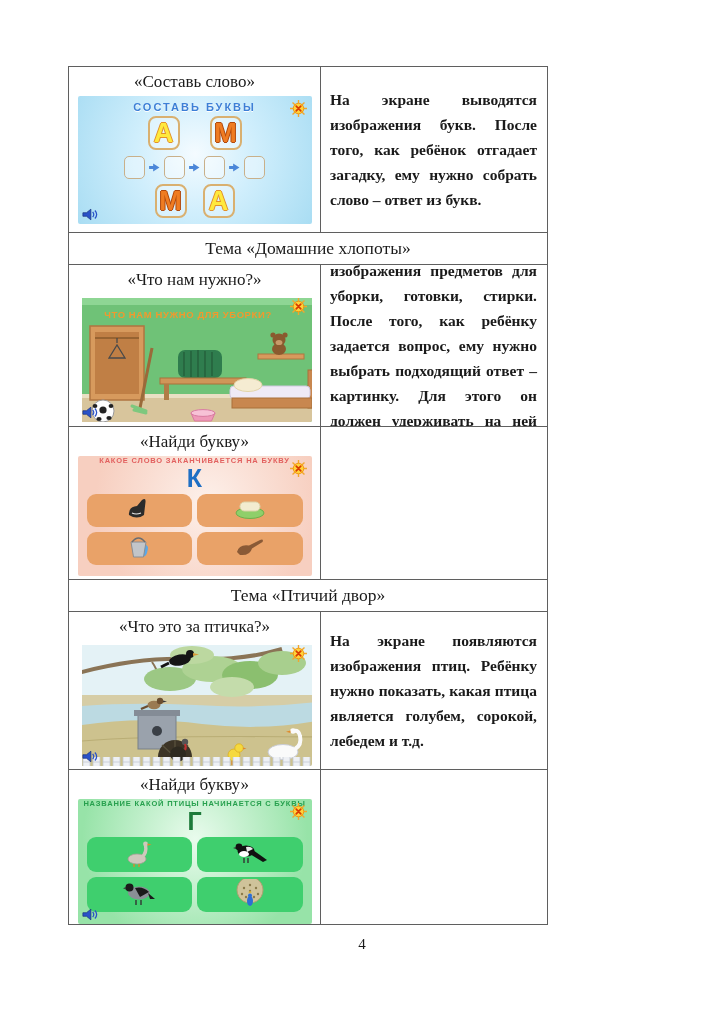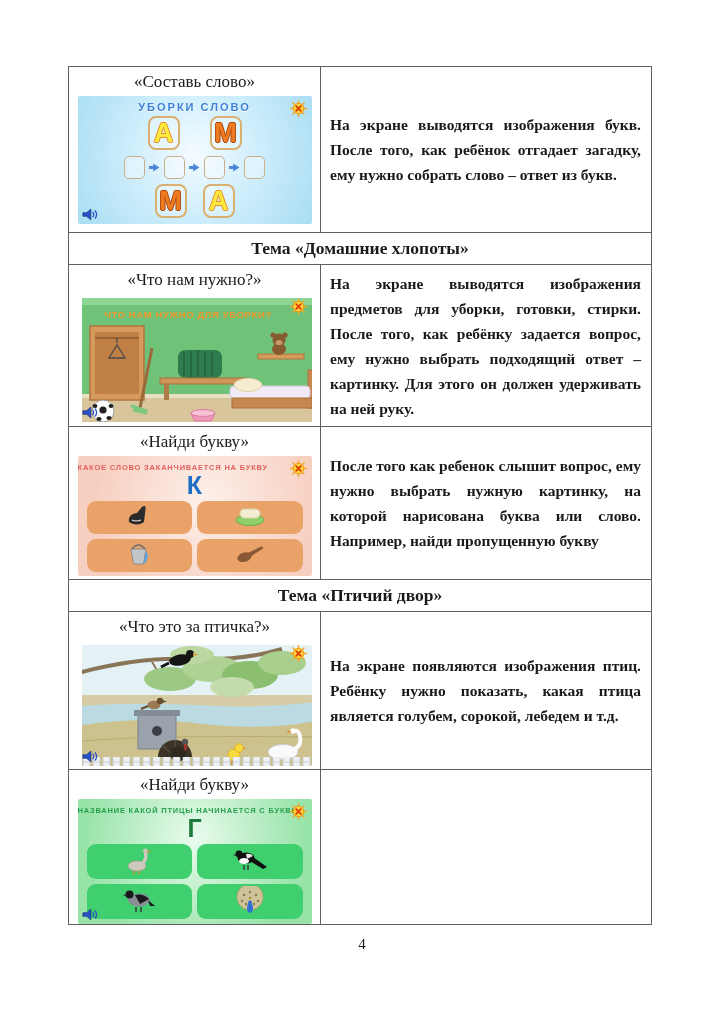--- a/index.html
+++ b/index.html
@@ -1,36 +1,36 @@
 <!DOCTYPE html>
 <html><head>
 <meta charset="utf-8">
 <style>
   * { margin:0; padding:0; box-sizing:border-box; }
   html,body { width:724px; height:1024px; background:#ffffff; overflow:hidden;
               font-family:"Liberation Serif", serif; color:#1a1a1a; }
   .page { position:relative; width:724px; height:1024px; background:#fff; }
 
-  .doc-table { position:absolute; left:68px; top:66px; width:584px; height:859px;
+  .doc-table { position:absolute; left:68px; top:66px; width:480px; height:859px;
                border:1px solid #5f5f5f; display:flex; flex-direction:column; }
   .row { display:flex; border-top:1px solid #5f5f5f; overflow:hidden; }
   .row:first-child { border-top:none; }
   .r1{height:165px;} .r2{height:32px;} .r3{height:162px;} .r4{height:153px;}
   .r5{height:32px;} .r6{height:158px;} .r7{flex:1;}
 
   .cell-left { width:252px; border-right:1px solid #5f5f5f; display:flex;
                flex-direction:column; align-items:center; padding-top:3px; }
   .cell-right { flex:1; display:flex; flex-direction:column; justify-content:center;
                 padding:6px 10px 6px 9px;font-weight:bold; }
   .cell-right p { font-size:15.5px; line-height:25px; text-align:justify; }
   .examples { font-size:15.5px; line-height:25px; white-space:pre; }
 
   .game-title { font-size:17px; line-height:24px; text-align:center; }
   .theme-row { justify-content:center; align-items:center; }
-  .theme-title { font-size:17.5px; font-weight:bold; text-align:center; width:100%; }
+  .theme-title { font-size:17.5px; font-weight:normal; text-align:center; width:100%; }
 
   .shot { position:relative; width:234px; margin-top:2px; border-radius:2px;
           overflow:hidden; font-family:"Liberation Sans", sans-serif; }
   .sun { position:absolute; top:4px; right:5px; line-height:0; }
   .spk { position:absolute; bottom:3px; left:4px; line-height:0; }
 
   
   .s1 { height:128px; background:radial-gradient(circle at 50% 45%, #f4fbff 0%, #cfeefc 45%, #a9ddf3 100%); }
   .s1-screen-title { margin-top:5px; text-align:center; font-size:11px; font-weight:bold;
                      letter-spacing:2px; color:#3d7fd6; text-shadow:0 1px 0 #fff; }
@@ -43,21 +43,21 @@
           font-size:27px; font-weight:bold; line-height:1; }
   .tile.yellow { color:#ffe93d; text-shadow:-1px 0 #e2912c,1px 0 #e2912c,0 -1px #e2912c,0 1px #e2912c; }
   .tile.orange { color:#ef7c22; text-shadow:-1px 0 #b0480c,1px 0 #b0480c,0 -1px #b0480c,0 1px #b0480c; }
   .slot { width:21px; height:23px; border:1.5px solid #c9b08a; border-radius:5px;
           background:rgba(255,255,255,.35); }
   .arr { line-height:0; }
 
   
   .s3 { height:120px; background:radial-gradient(circle at 55% 38%, #fdf0ea 0%, #f7cfc0 75%); }
   .s5 { height:128px; background:radial-gradient(circle at 50% 32%, #e9fbed 0%, #97e3a8 78%); }
-  .q-title { margin-top:7px; font-size:7.5px; font-weight:bold; letter-spacing:.8px; }
+  .q-title { text-align:center; font-size:7.5px; font-weight:bold; letter-spacing:.8px; }
   .s3 .q-title { color:#e2605f; }
   .s5 .q-title { color:#27a04e; }
   .big-letter { text-align:center; font-size:25px; font-weight:bold; line-height:26px; }
   .s3 .big-letter { color:#1f6fc4; }
   .s5 .big-letter { color:#1d7a3a; }
   .cards { display:grid; grid-template-columns:1fr 1fr; gap:5px; margin:3px 9px 0 9px; }
   .card { height:33px; border-radius:9px; display:flex; align-items:center; justify-content:center; }
   .s3 .card { background:#e9a268; }
   .s5 .card { background:#3fcf6e; }
   .s5 .cards .card { height:35px; }
@@ -75,21 +75,21 @@
 </head>
 <body>
 
 <div class="page">
   <div class="doc-table">
 
     <div class="row r1">
       <div class="cell-left">
         <div class="game-title">«Составь слово»</div>
         <div class="shot s1">
-          <div class="s1-screen-title">УБОРКИ СЛОВО</div>
+          <div class="s1-screen-title">СОСТАВЬ БУКВЫ</div>
           <span class="sun"><svg width="17" height="17" viewBox="0 0 20 20">
                 <g stroke="#f2a72e" stroke-width="1.6">
                   <line x1="10" y1="0" x2="10" y2="4"></line>
                   <line x1="10" y1="16" x2="10" y2="20"></line>
                   <line x1="0" y1="10" x2="4" y2="10"></line>
                   <line x1="16" y1="10" x2="20" y2="10"></line>
                   <line x1="3" y1="3" x2="6" y2="6"></line>
                   <line x1="14" y1="14" x2="17" y2="17"></line>
                   <line x1="17" y1="3" x2="14" y2="6"></line>
                   <line x1="6" y1="14" x2="3" y2="17"></line>
@@ -256,21 +256,20 @@
               </div>
             <div class="card">
                 <span><svg width="30" height="20" viewBox="0 0 30 20">
                     <path d="M2 15 Q4 7 14 8.5 L25 3 q4 -1.5 2.5 2 L17 11.5 Q15 19 5 18 Z" fill="#8a5a36"></path>
                   </svg></span>
               </div>
           </div>
         </div>
       </div>
       <div class="cell-right">
-        <p>После того как ребенок слышит вопрос, ему нужно выбрать нужную картинку, на которой нарисована буква или слово. Например, найди пропущенную букву</p>
       </div>
     </div>
 
     <div class="row r5 theme-row">
       <div class="theme-title">Тема «Птичий двор»</div>
     </div>
 
     <div class="row r6">
       <div class="cell-left">
         <div class="game-title">«Что это за птичка?»</div>

